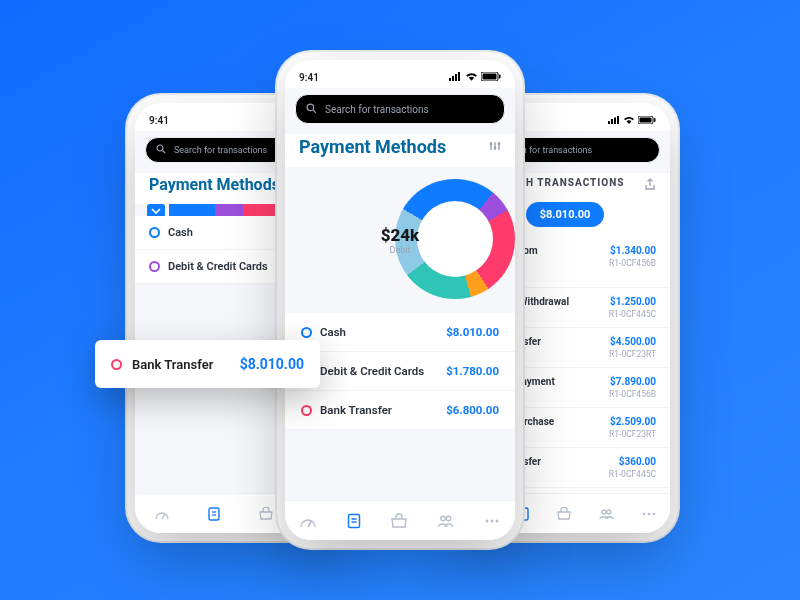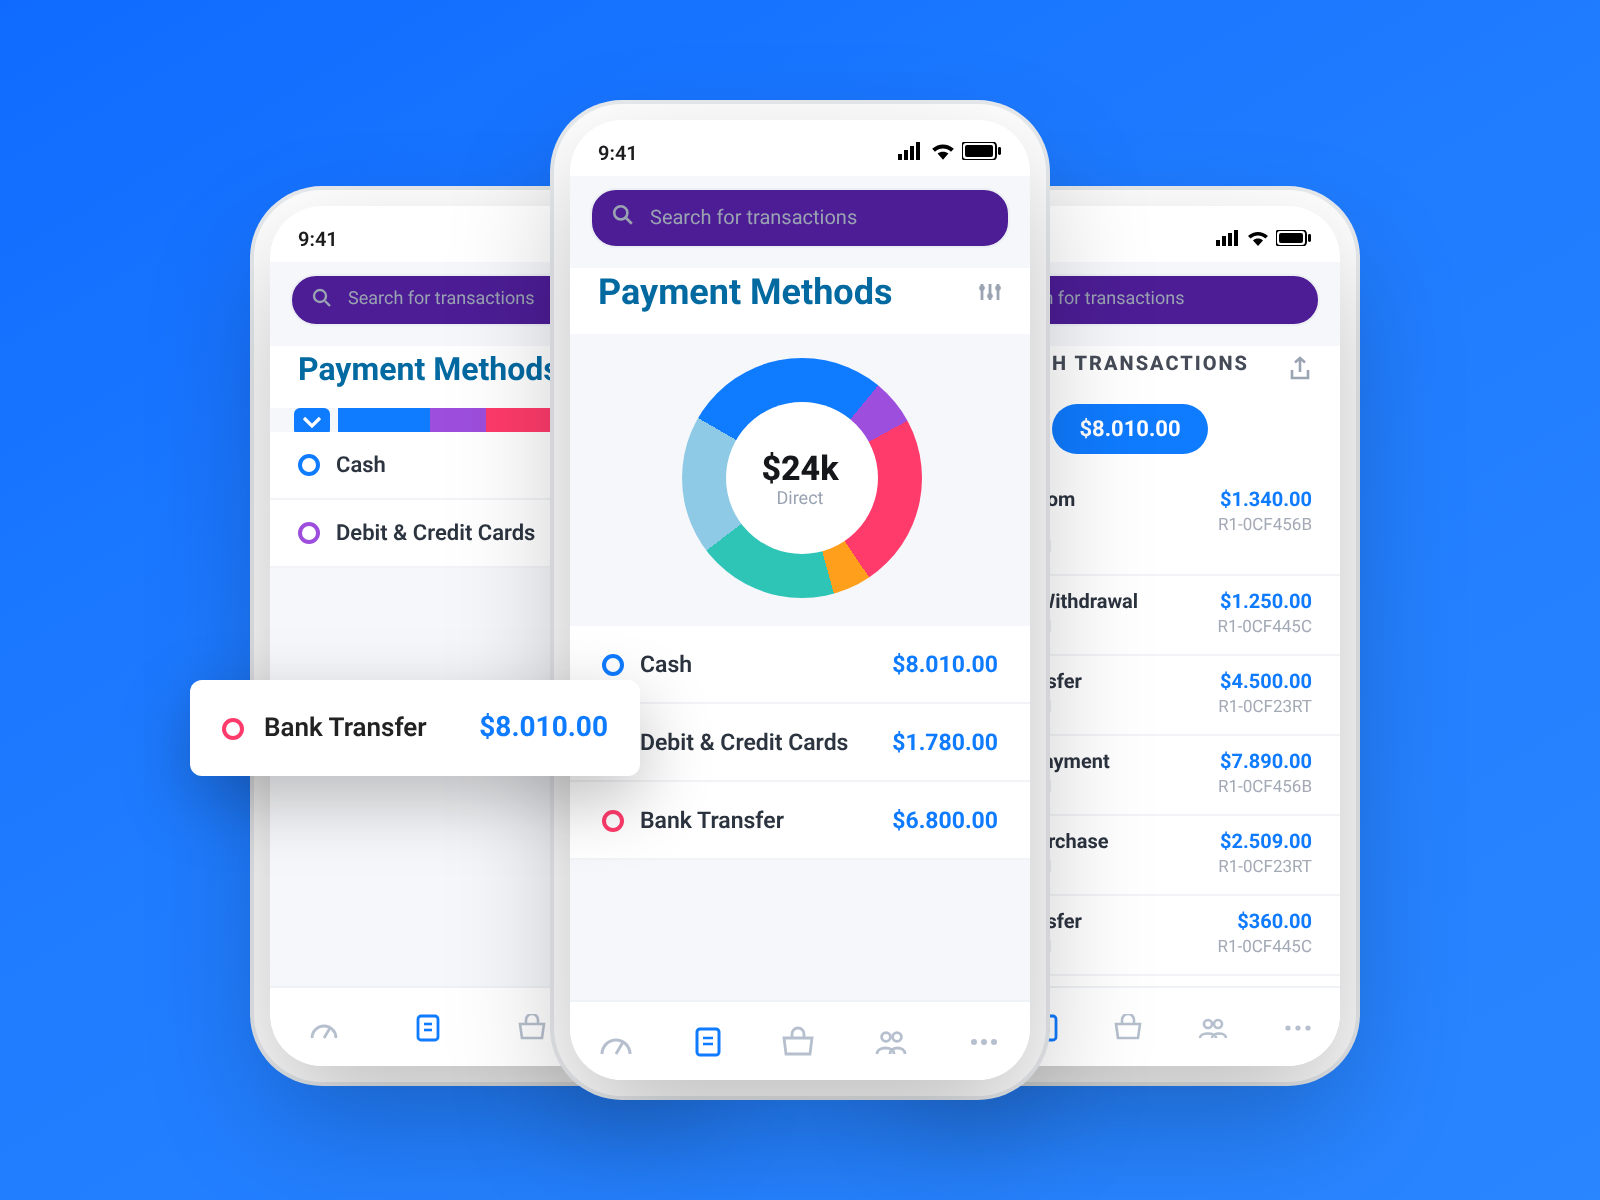--- a/index.html
+++ b/index.html
@@ -36,21 +36,21 @@
     font-size:10px; font-weight:600; color:#1c1c1e;
     background:#fff;
   }
   .status-icons { display:flex; gap:3px; align-items:center; }
   .signal, .wifi, .batt { display:inline-block; }
   .signal svg, .wifi svg, .batt svg { display:block; }
 
   .searchbar {
     margin:6px 10px 10px 10px;
     height:26px;
-    background:#4c1d95;
+    background:#000000;
     border:1px solid #eceff3;
     border-radius:13px;
     display:flex; align-items:center;
     padding:0 10px; gap:8px;
     font-size:9px; color:#9aa3b2;
   }
   .searchbar .mag { flex:0 0 auto; }
 
   .section-title-row {
     display:flex; align-items:center; justify-content:space-between;
@@ -105,21 +105,21 @@
     box-shadow:0 12px 35px rgba(0,0,0,0.25);
     display:flex; align-items:center; justify-content:space-between;
     padding:0 16px;
     z-index:10;
   }
   .popover .lbl { display:flex; align-items:center; gap:10px; font-size:13px; font-weight:600; color:#222; }
   .popover .amt { color:#0f7bff; font-weight:700; font-size:14px; }
 
   
   .donut-wrap {
-    display:flex; align-items:center; justify-content:center;
+    display:flex; align-items:center; justify-content:flex-end;
     padding:12px 0 14px 2px;
     position:relative;
     background:#f6f7fa;
   }
   .donut {
     width:120px; height:120px; border-radius:50%;
     position:relative;
   }
   .donut::after{
     content:""; position:absolute; inset:22px;
@@ -471,21 +471,21 @@
           <circle cx="2" cy="4" r="1.4" fill="#9aa3b2"></circle>
           <circle cx="6" cy="8" r="1.4" fill="#9aa3b2"></circle>
           <circle cx="10" cy="4" r="1.4" fill="#9aa3b2"></circle>
         </svg></span>
   </div>
 
   <div class="donut-wrap">
     <div class="donut" id="donut" style="background: conic-gradient(from -60deg, rgb(15, 123, 255) 0deg, rgb(15, 123, 255) 99.4379deg, rgb(157, 78, 221) 99.4379deg, rgb(157, 78, 221) 121.535deg, rgb(255, 59, 107) 121.535deg, rgb(255, 59, 107) 205.952deg, rgb(255, 159, 28) 205.952deg, rgb(255, 159, 28) 224.573deg, rgb(46, 196, 182) 224.573deg, rgb(46, 196, 182) 292.851deg, rgb(142, 202, 230) 292.851deg, rgb(142, 202, 230) 360deg);"></div>
     <div class="donut-center">
       <span class="big">$24k</span>
-      <span class="small">Direct</span>
+      <span class="small">Debit</span>
     </div>
   </div>
 
   <div class="list" id="center-list">
       <div class="row" style="padding: 12px 16px; font-size: 11.5px;">
         <span class="lbl">
           <span class="ring" style="border-color:#0f7bff"></span>
           <span>Cash</span>
         </span>
         <span class="amt">$8.010.00</span>

